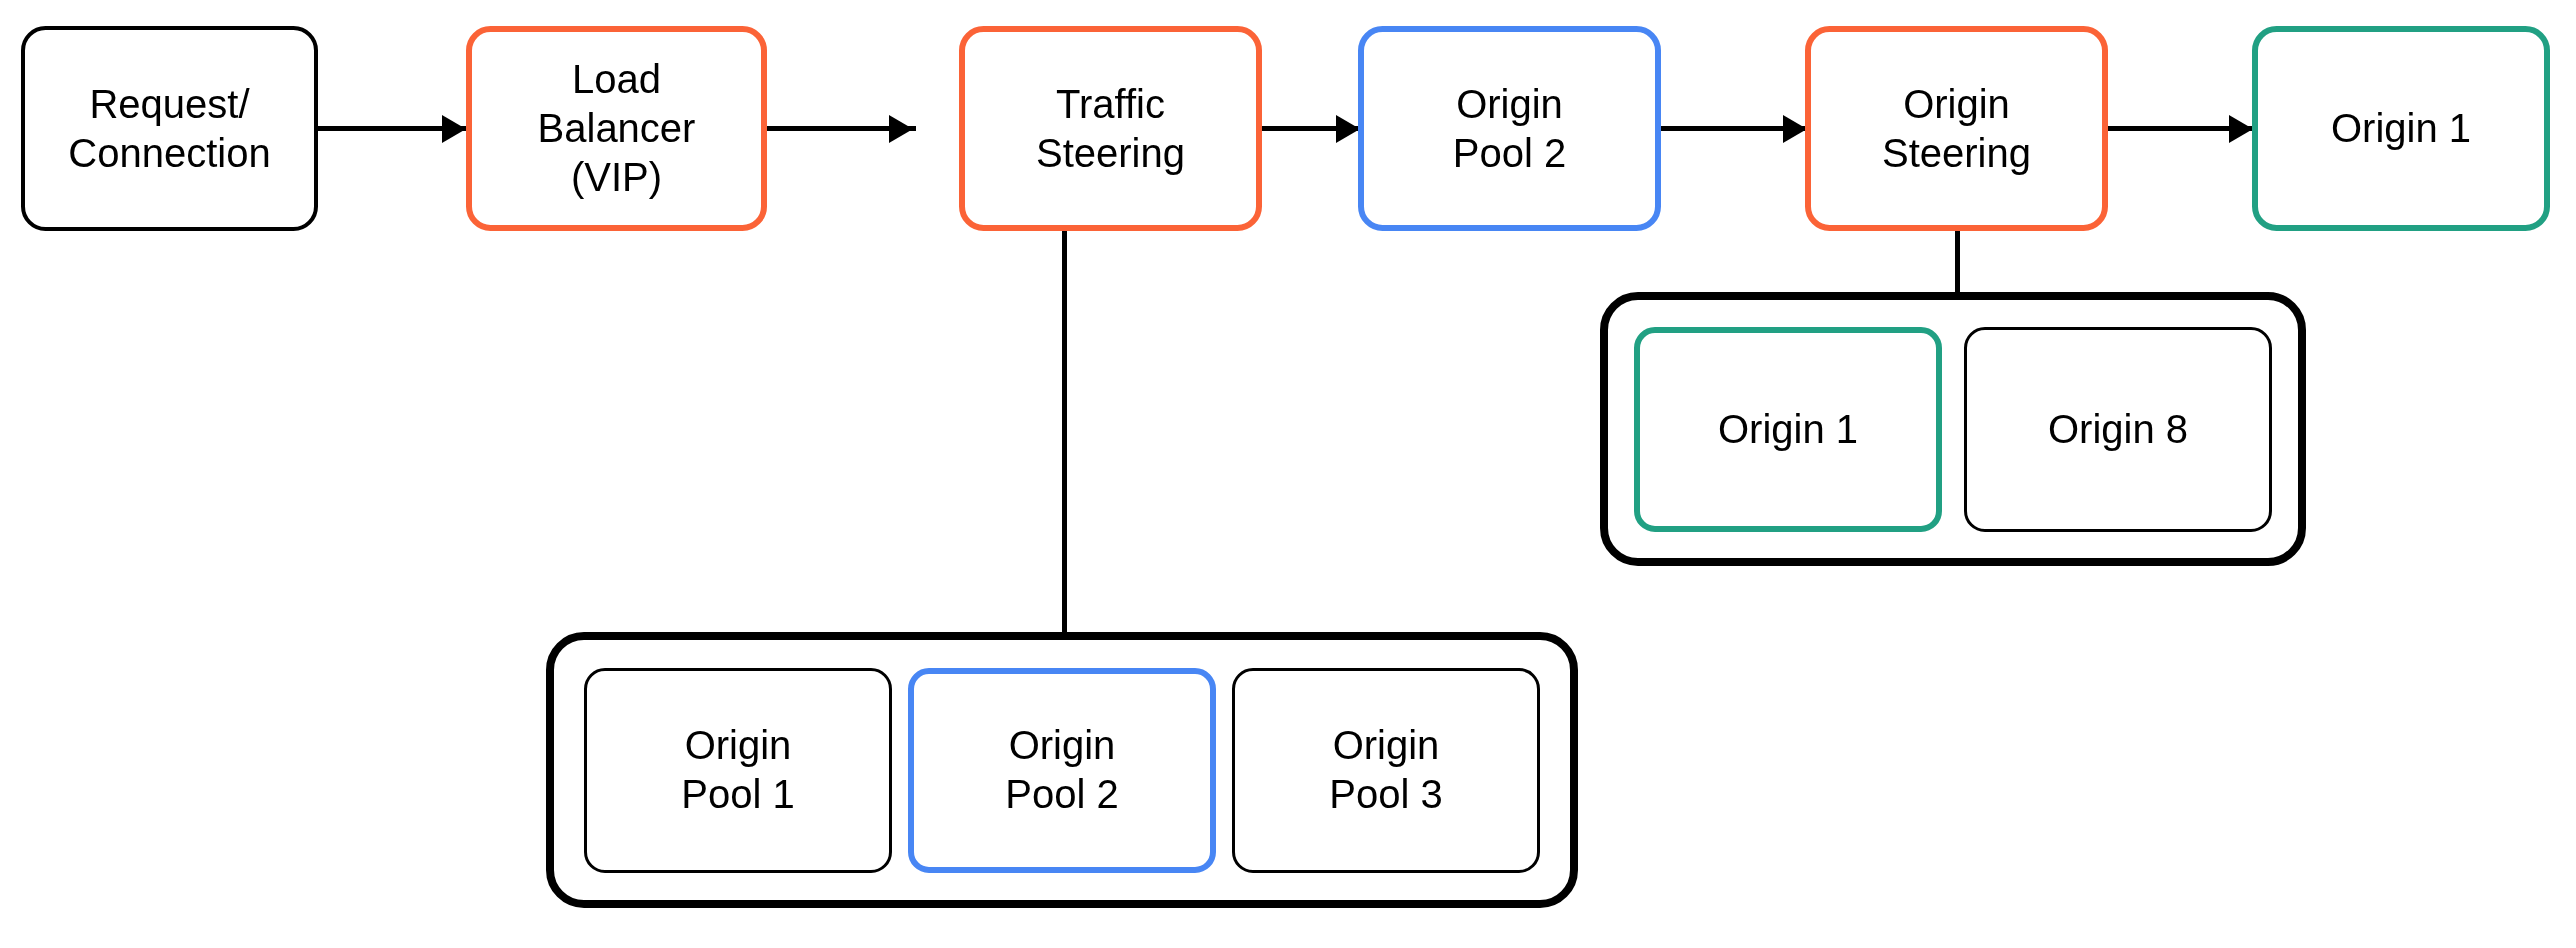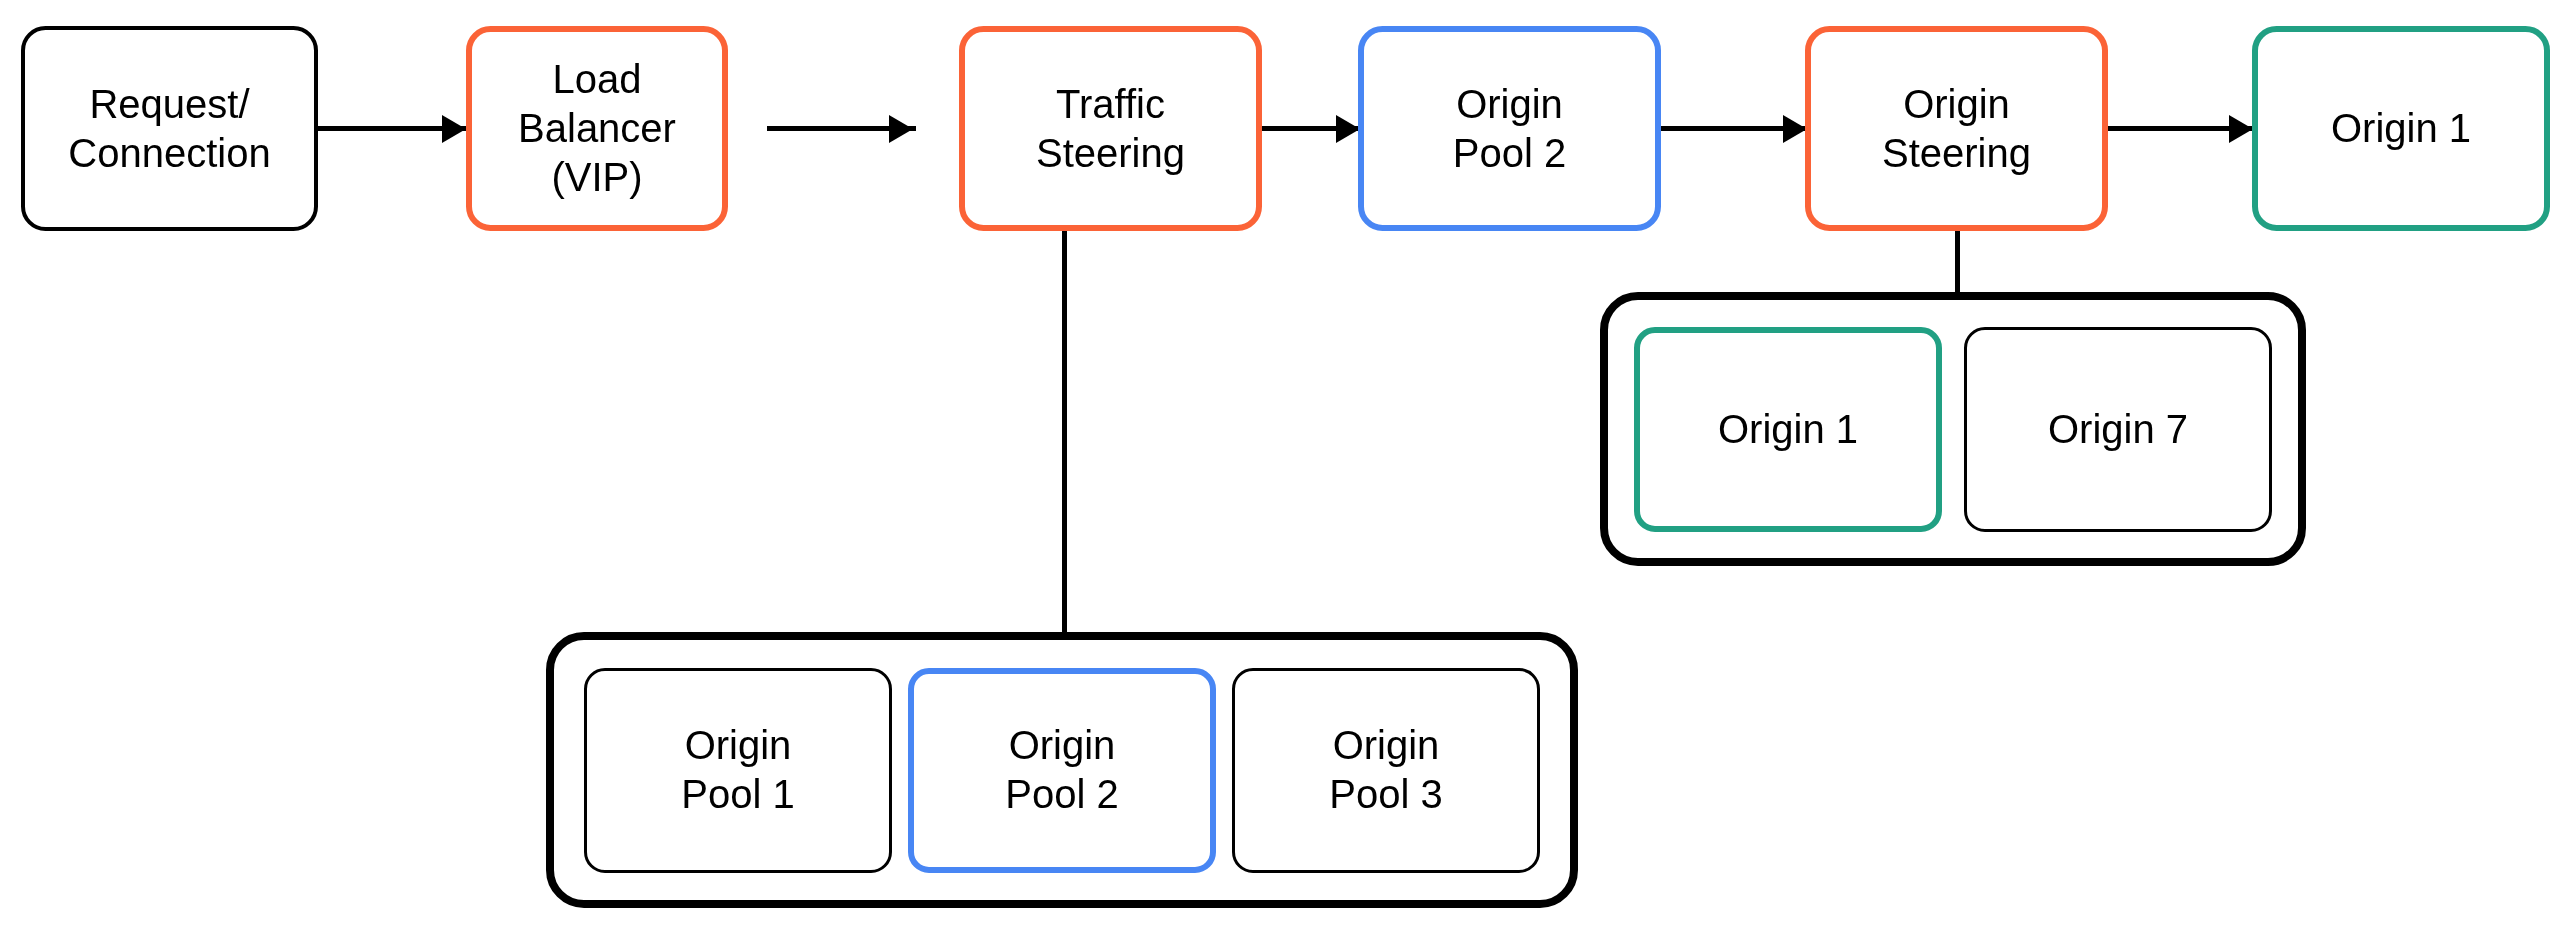--- a/index.html
+++ b/index.html
@@ -118,38 +118,38 @@
   <div class="h-conn" style="left:2108px; top:126px; width:146px;"></div>
   <div class="arrow-head" style="left:2229px; top:115px;"></div>
 
   <div class="v-conn" style="left:1062px; top:226px; height:414px;"></div>
 
   <div class="v-conn" style="left:1955px; top:226px; height:75px;"></div>
 
   <div class="node lvl1 b-black" style="left:21px; width:297px;">Request/
 Connection</div>
 
-  <div class="node lvl1 b-orange" style="left:466px; width:262px;">Load
+  <div class="node lvl1 b-orange" style="left:466px; width:301px;">Load
 Balancer
 (VIP)</div>
 
   <div class="node lvl1 b-orange" style="left:959px; width:303px;">Traffic
 Steering</div>
 
   <div class="node lvl1 b-blue" style="left:1358px; width:303px;">Origin
 Pool 2</div>
 
   <div class="node lvl1 b-orange" style="left:1805px; width:303px;">Origin
 Steering</div>
 
   <div class="node lvl1 b-green" style="left:2252px; width:298px;">Origin 1</div>
 
   <div class="group" style="left:1600px; top:292px; width:706px; height:274px; padding:0 26px; justify-content:space-between;">
     <div class="group-inner b-green" style="width:308px; height:205px;">Origin 1</div>
-    <div class="group-inner b-black" style="width:308px; height:205px;">Origin 7</div>
+    <div class="group-inner b-black" style="width:308px; height:205px;">Origin 8</div>
   </div>
 
   <div class="group" style="left:546px; top:632px; width:1032px; height:276px; padding:0 30px; justify-content:space-between;">
     <div class="group-inner b-black" style="width:308px; height:205px;">Origin
 Pool 1</div>
     <div class="group-inner b-blue" style="width:308px; height:205px;">Origin
 Pool 2</div>
     <div class="group-inner b-black" style="width:308px; height:205px;">Origin
 Pool 3</div>
   </div>

